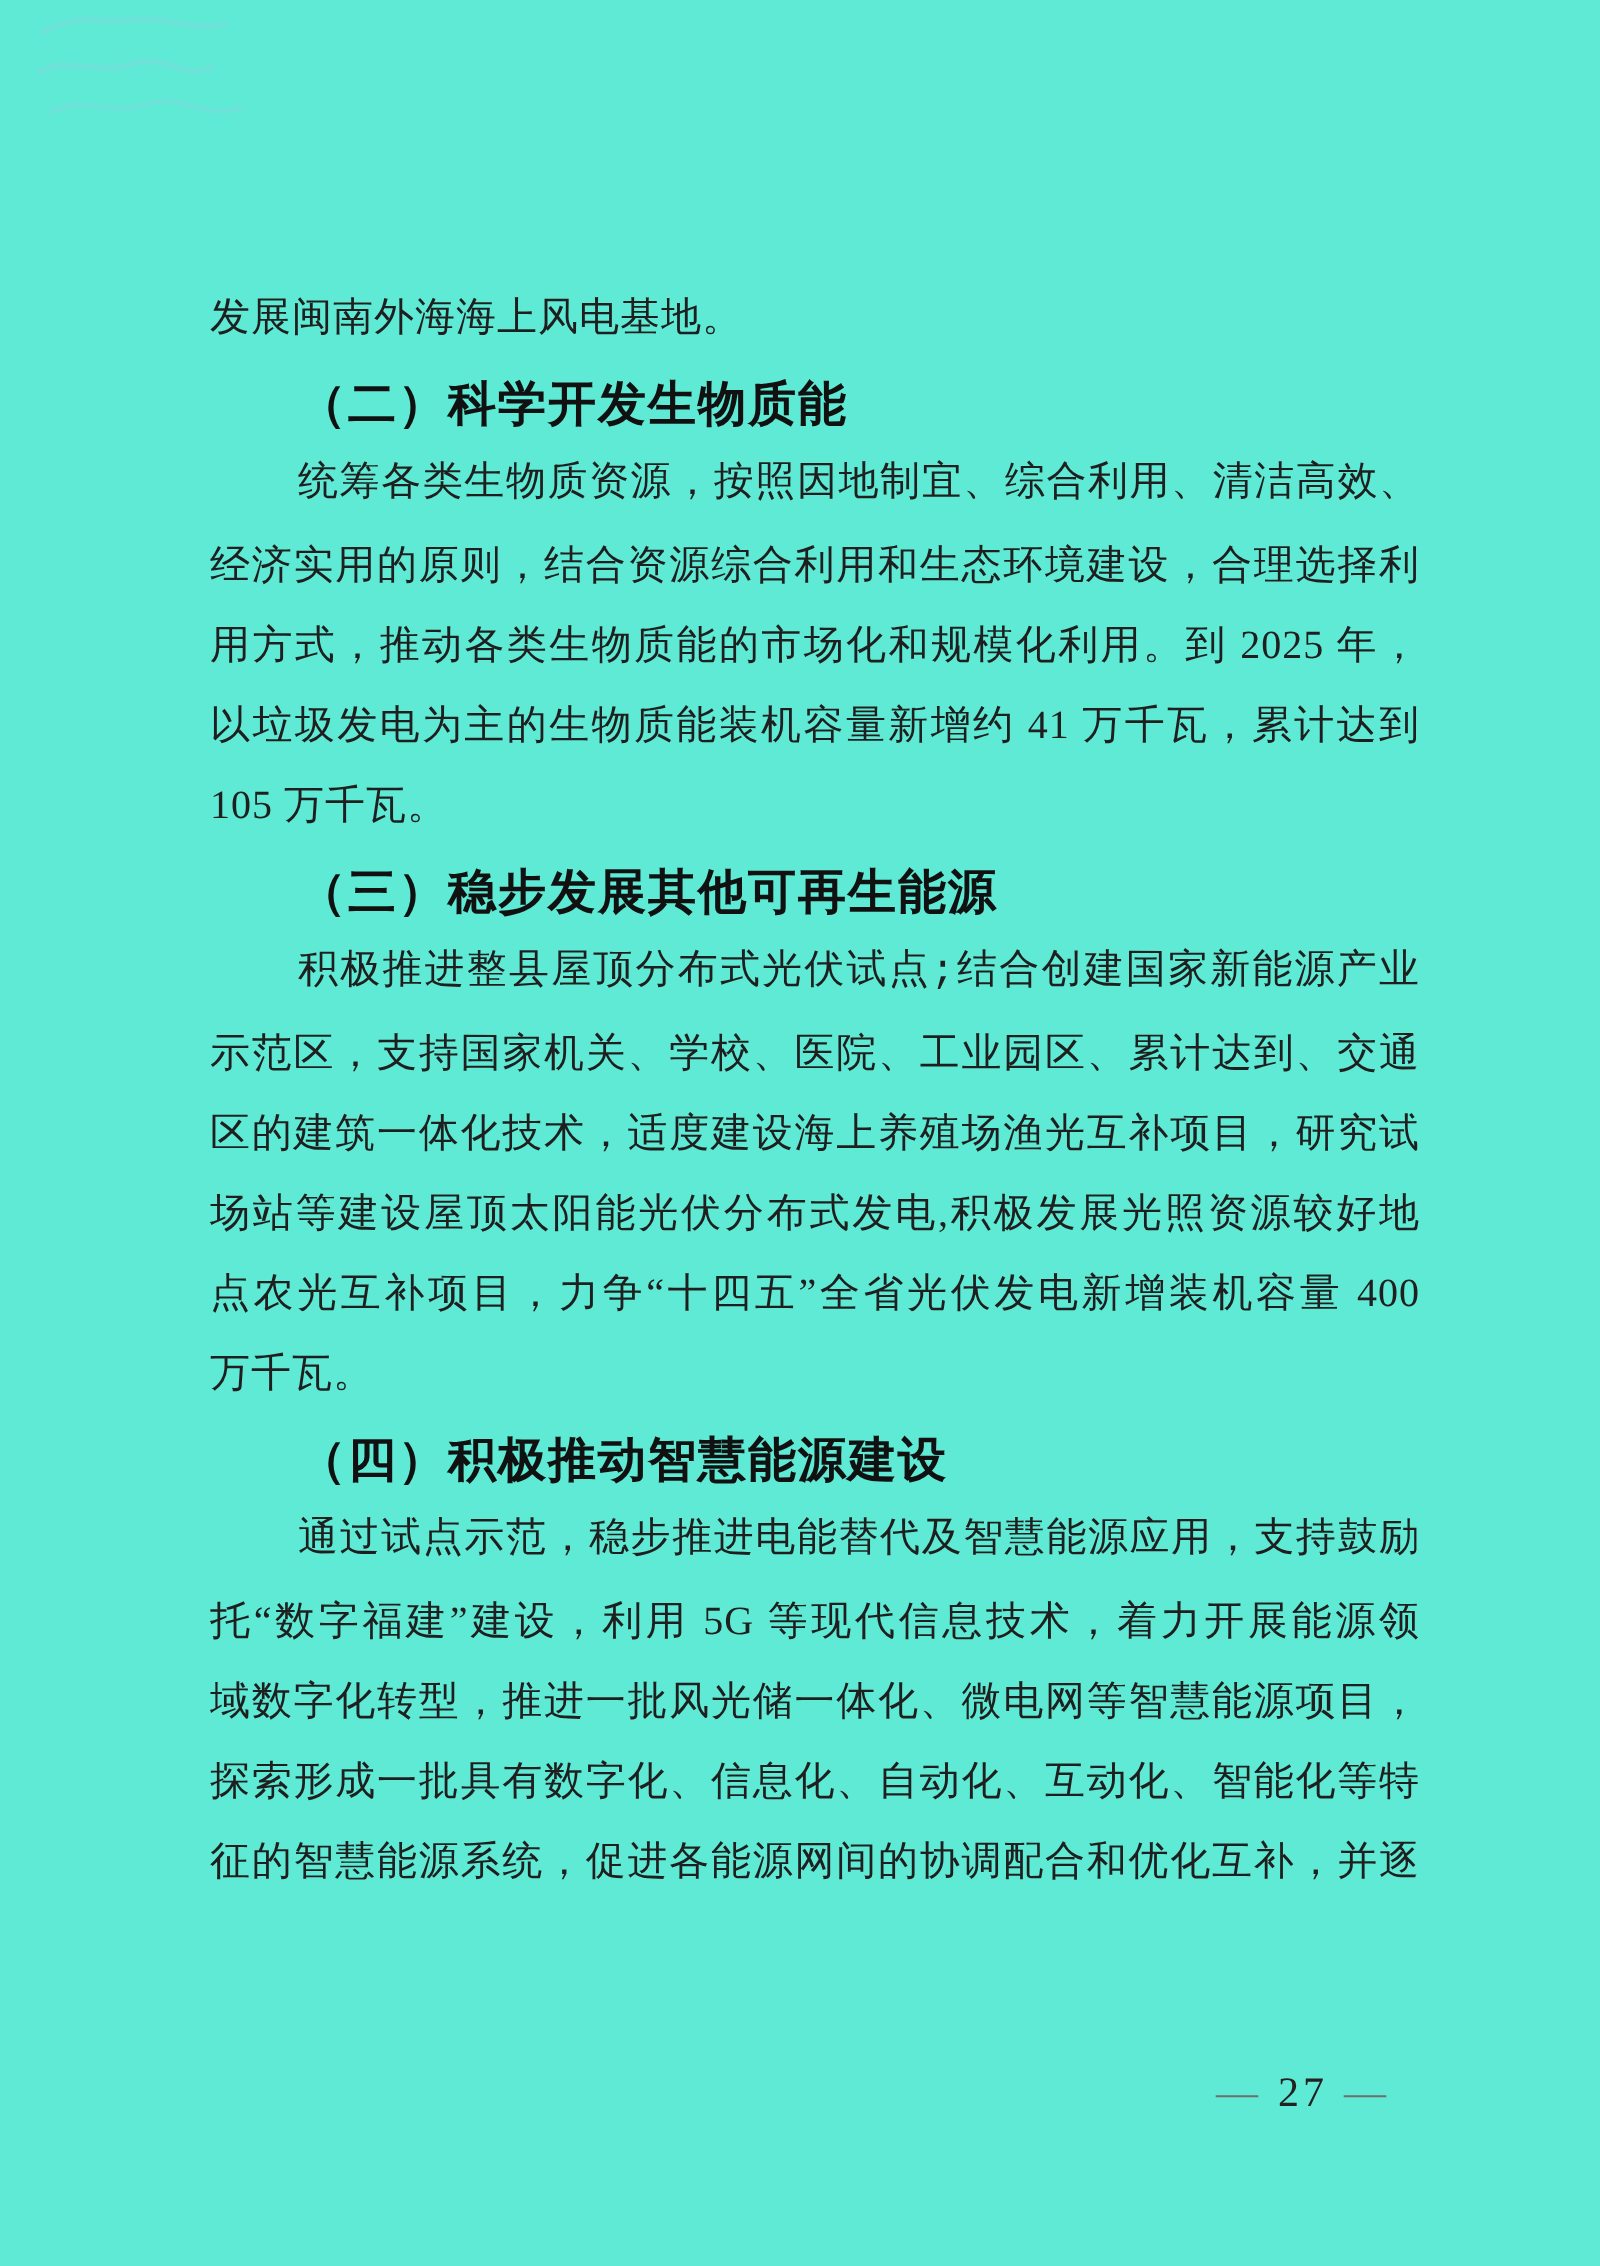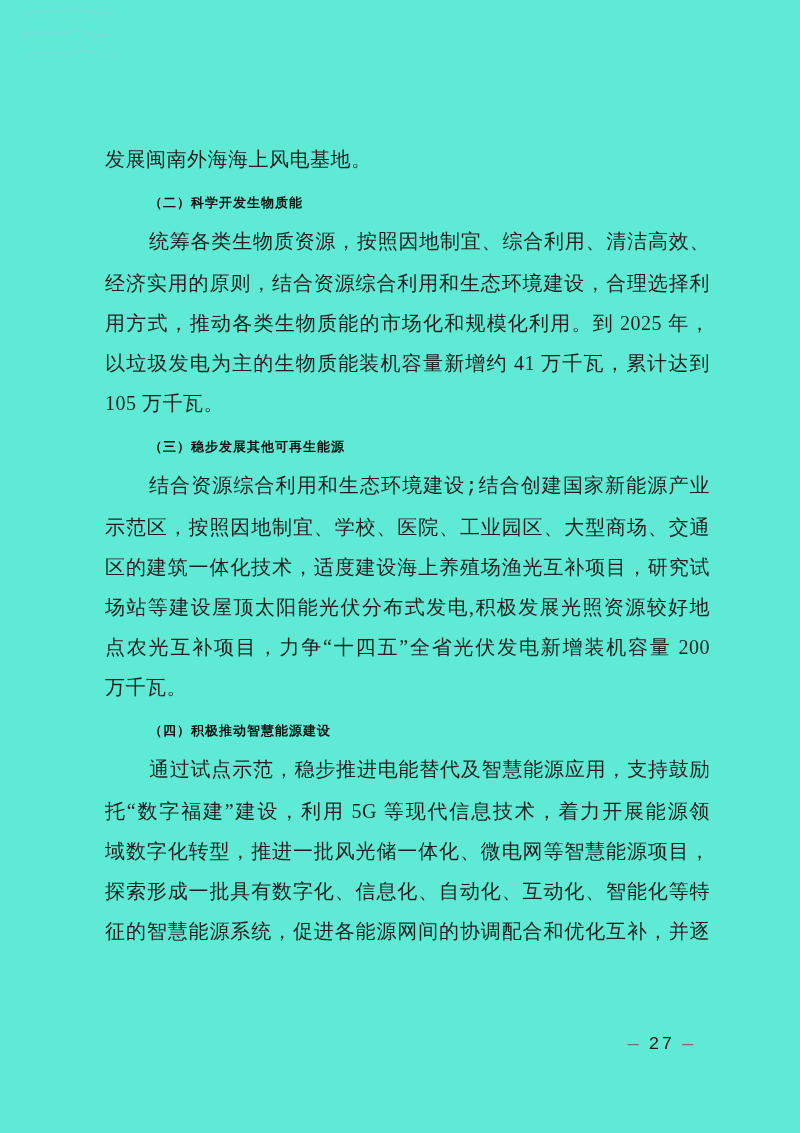--- a/index.html
+++ b/index.html
@@ -50,31 +50,30 @@
     font-family: Liberation Mono, monospace;
   }
   .heading {
     height: 40px;
     line-height: 40px;
     padding-left: 44px;
     margin-top: 4px;
     font-weight: bold;
     color: #111111;
     letter-spacing: 1px;
-    font-size: 13px;
+    font-size: 24px;
   }
   .pagenum {
     position: absolute;
     top: 1034px;
     right: 97px;
-    font-size: 18px;
+    font-size: 21px;
     letter-spacing: 2px;
     color: #222222;
     white-space: nowrap;
-    font-family: Liberation Mono, monospace;
   }
   .pagenum .dash {
     color: #6e6e6e;
     padding: 0 8px;
   }
 </style>
 </head>
 <body>
 
 <div class="page">
@@ -87,25 +86,25 @@
 
   <main class="content">
       <div class="line end">发展闽南外海海上风电基地。</div>
       <div class="heading">（二）科学开发生物质能</div>
       <div class="line fill indent">统筹各类生物质资源，按照因地制宜、综合利用、清洁高效、</div>
       <div class="line fill">经济实用的原则，结合资源综合利用和生态环境建设，合理选择利</div>
       <div class="line fill">用方式，推动各类生物质能的市场化和规模化利用。到 2025 年，</div>
       <div class="line fill">以垃圾发电为主的生物质能装机容量新增约 41 万千瓦，累计达到</div>
       <div class="line end">105 万千瓦。</div>
       <div class="heading">（三）稳步发展其他可再生能源</div>
-      <div class="line fill indent">结合资源综合利用和生态环境建设;结合创建国家新能源产业</div>
-      <div class="line fill">示范区，按照因地制宜、学校、医院、工业园区、大型商场、交通</div>
+      <div class="line fill indent">积极推进整县屋顶分布式光伏试点;结合创建国家新能源产业</div>
+      <div class="line fill">示范区，支持国家机关、学校、医院、工业园区、累计达到、交通</div>
       <div class="line fill">区的建筑一体化技术，适度建设海上养殖场渔光互补项目，研究试</div>
       <div class="line fill">场站等建设屋顶太阳能光伏分布式发电,积极发展光照资源较好地</div>
-      <div class="line fill">点农光互补项目，力争“十四五”全省光伏发电新增装机容量 200</div>
+      <div class="line fill">点农光互补项目，力争“十四五”全省光伏发电新增装机容量 400</div>
       <div class="line end">万千瓦。</div>
       <div class="heading">（四）积极推动智慧能源建设</div>
       <div class="line fill indent">通过试点示范，稳步推进电能替代及智慧能源应用，支持鼓励</div>
       <div class="line fill">托“数字福建”建设，利用 5G 等现代信息技术，着力开展能源领</div>
       <div class="line fill">域数字化转型，推进一批风光储一体化、微电网等智慧能源项目，</div>
       <div class="line fill">探索形成一批具有数字化、信息化、自动化、互动化、智能化等特</div>
       <div class="line fill">征的智慧能源系统，促进各能源网间的协调配合和优化互补，并逐</div>
     </main>
 
   <footer class="pagenum">

